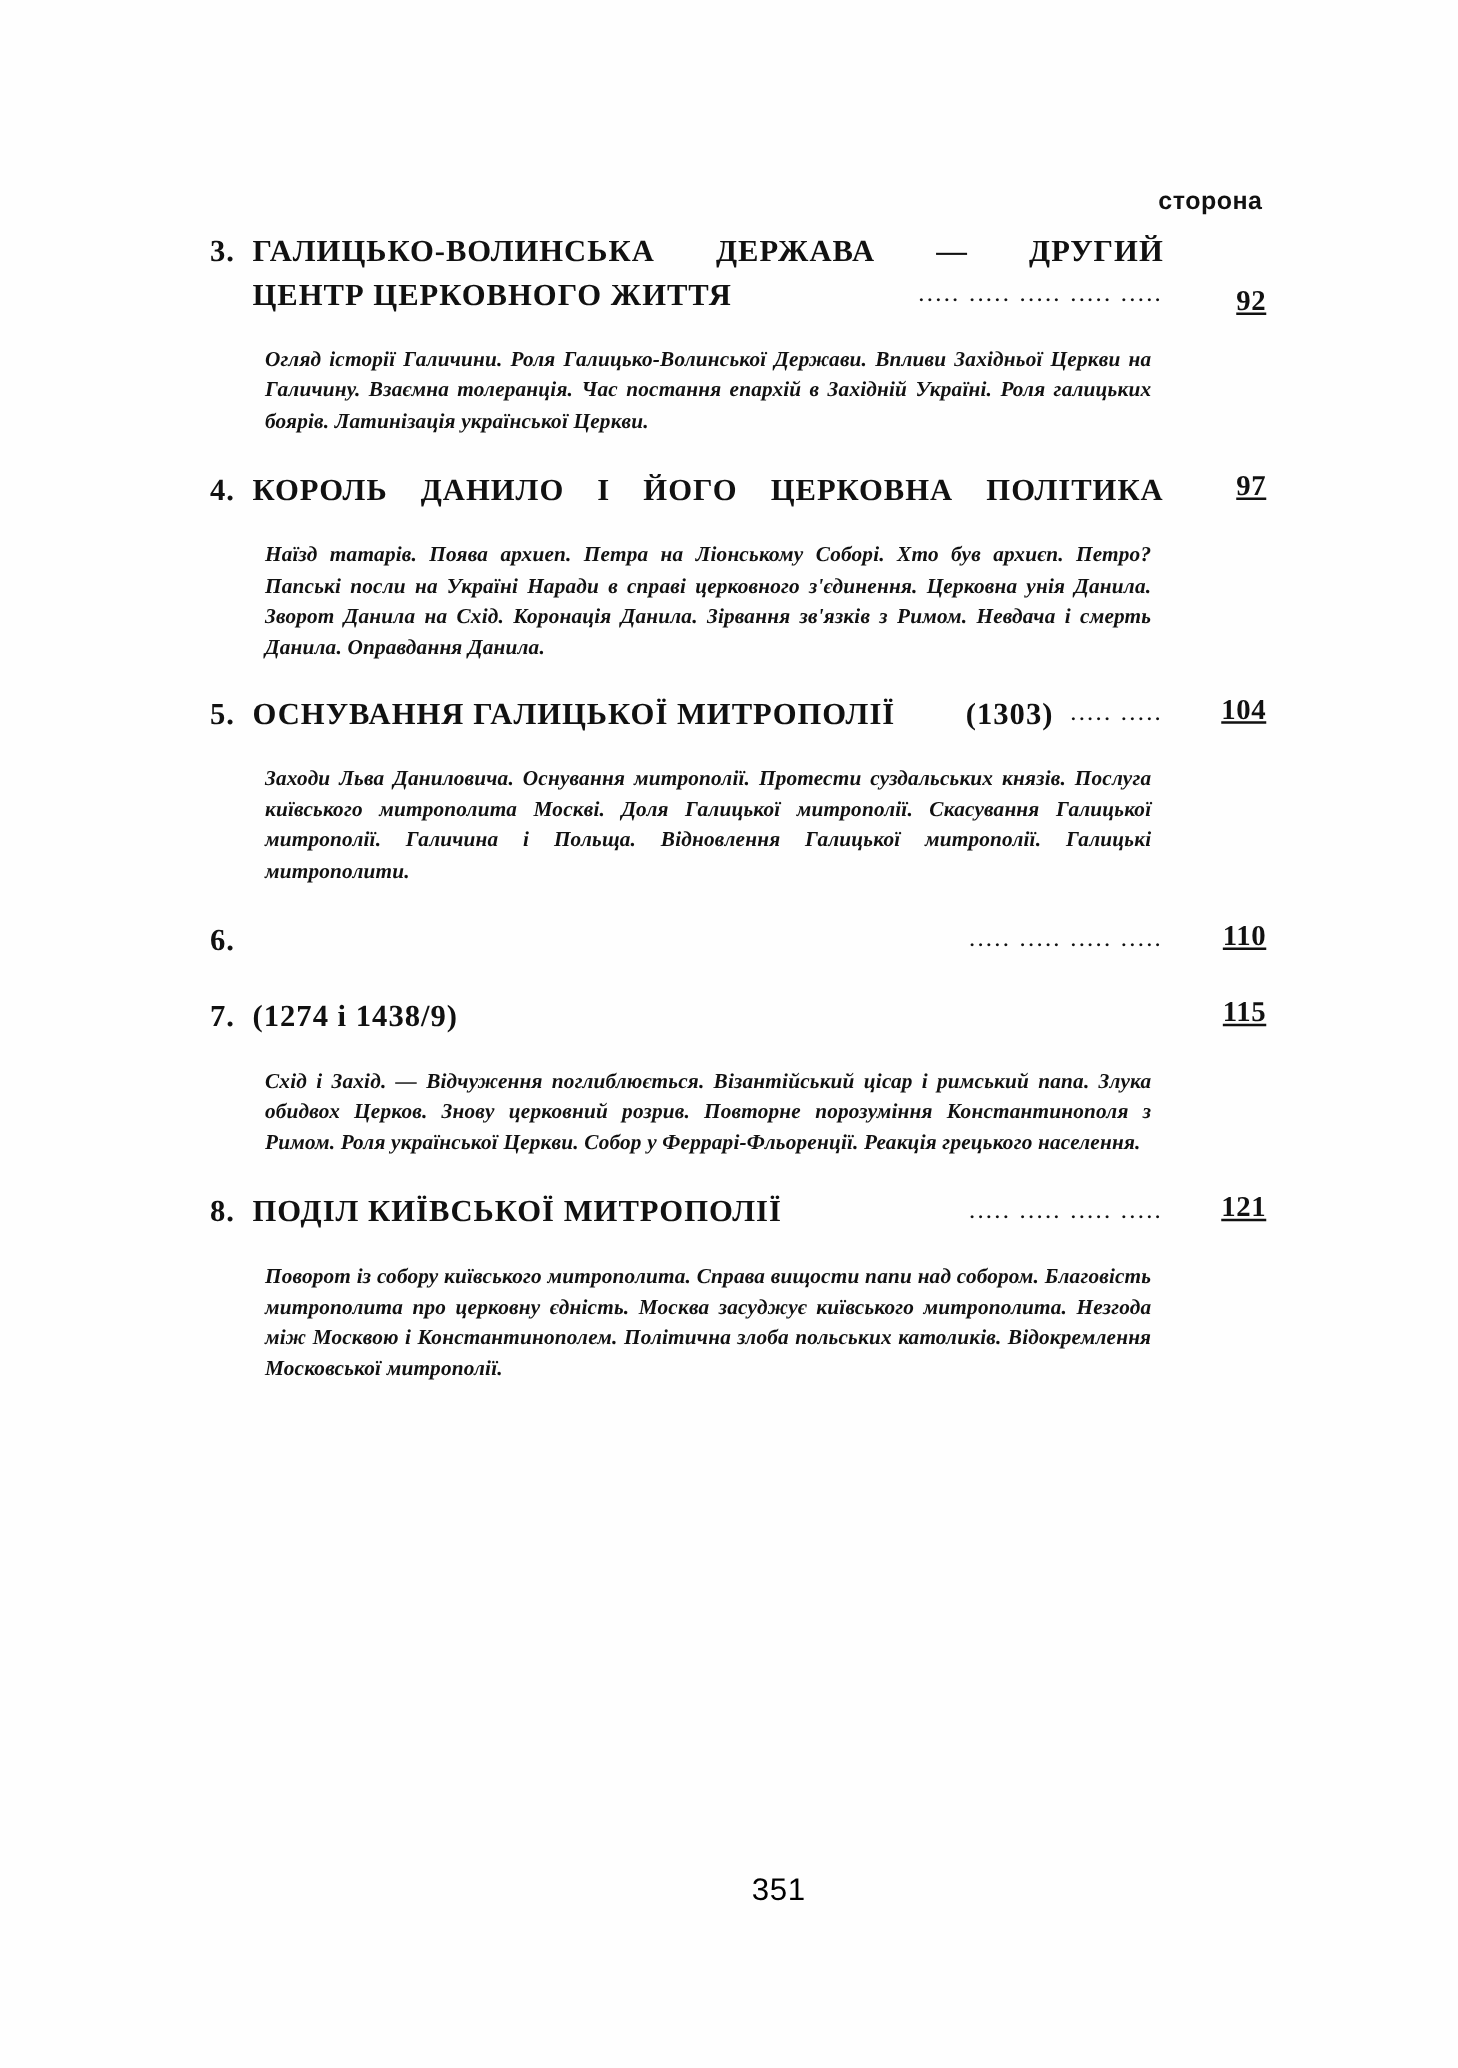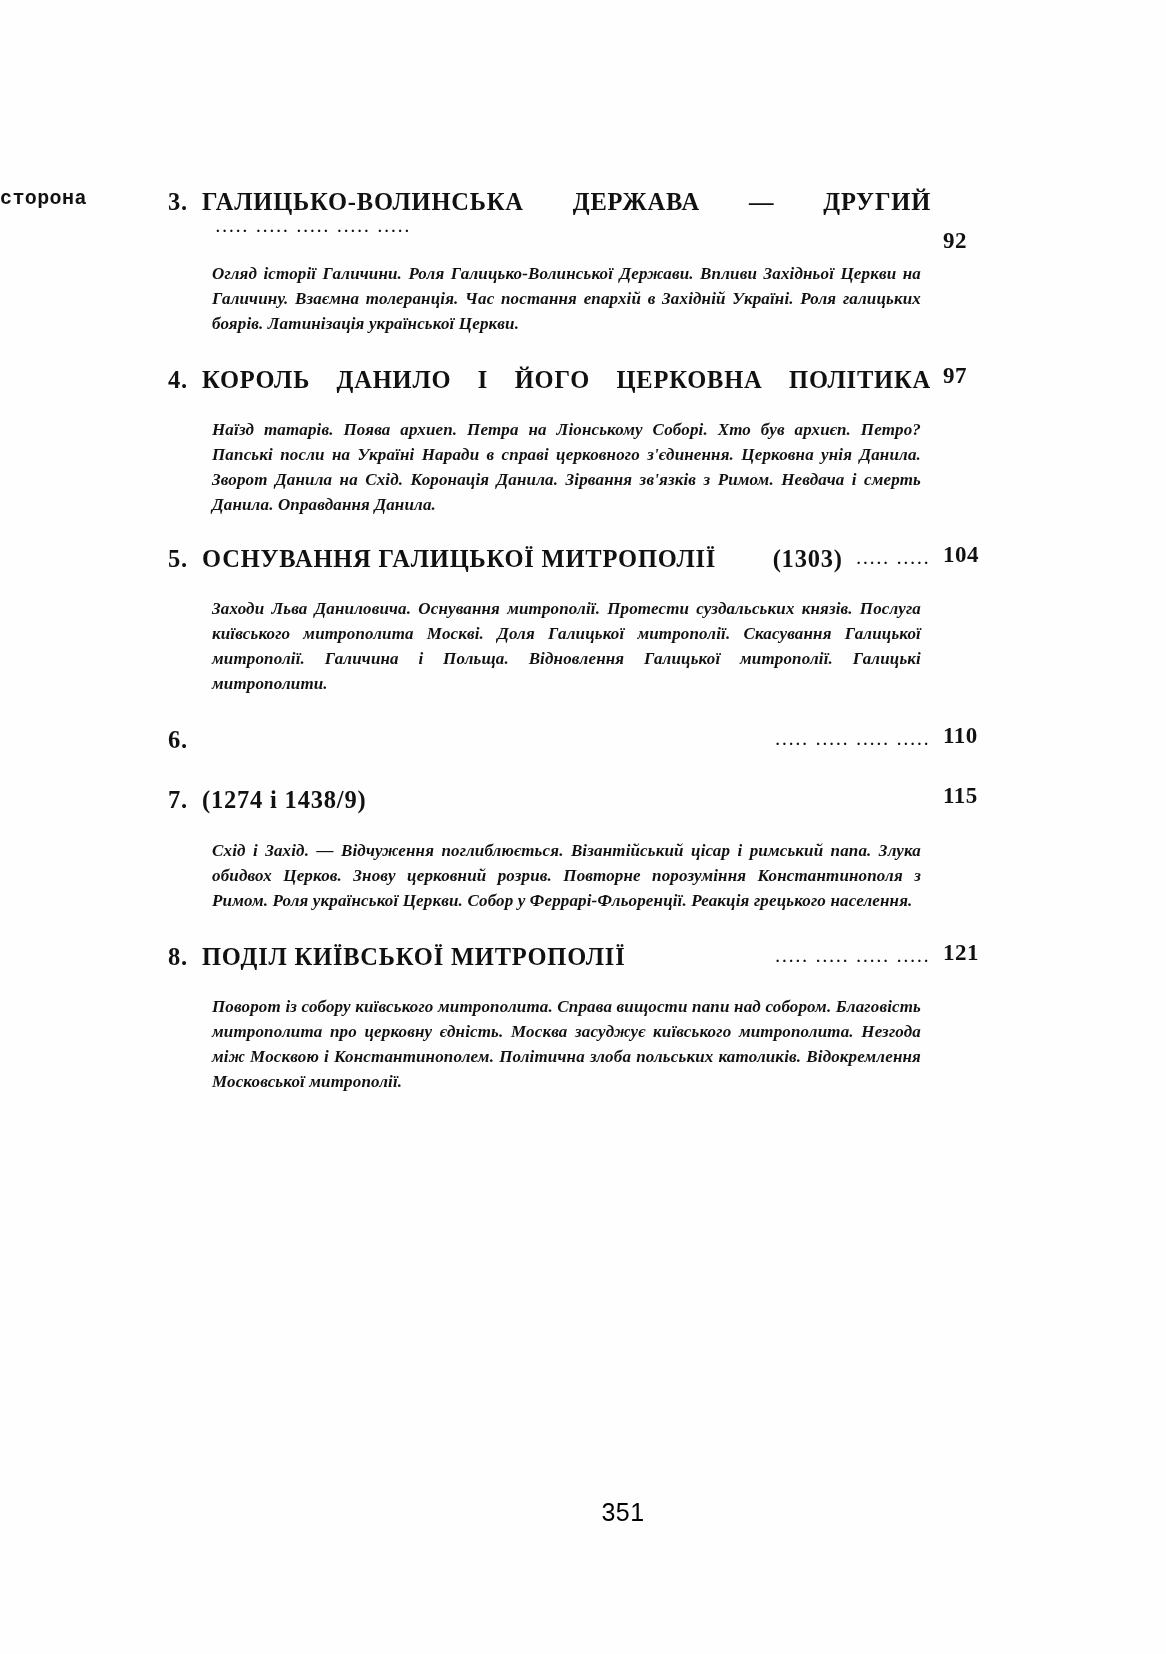--- a/index.html
+++ b/index.html
@@ -24,25 +24,25 @@
     height: 1654px;
     background: #fefefe;
   }
 
   
   .col-header {
     position: absolute;
     top: 150px;
     left: 0;
     width: 1010px;
+    text-align: right;
     font-size: 20px;
     font-weight: 700;
     letter-spacing: 0.4px;
-    font-family: Liberation Mono, monospace;
-    margin-top: 37px;
+    font-family: Liberation Sans, sans-serif;
   }
 
   
   .toc {
     position: absolute;
     top: 185px;
     left: 168px;
     width: 845px;
   }
 
@@ -92,23 +92,25 @@
     letter-spacing: 3px;
     position: relative;
     top: -3px;
     white-space: nowrap;
   }
 
   .pageno {
     position: absolute;
     right: 0;
     width: 70px;
+    text-align: right;
     font-weight: 700;
     font-size: 23px;
     letter-spacing: 0.5px;
+    text-decoration: underline;
   }
 
   
   .desc {
     margin: 21px 0 0 44px;
     padding-right: 92px;
     font-style: italic;
     font-weight: 700;
     font-size: 17px;
     line-height: 1.46;
@@ -148,20 +150,21 @@
   <div class="toc">
 
     <div class="entry e3">
       <div class="head-block">
         <div class="head-line">
           <span class="num">3.</span>
           <span class="title">ГАЛИЦЬКО-ВОЛИНСЬКА ДЕРЖАВА — ДРУГИЙ</span>
         </div>
         <div class="head-line">
           <span class="num"></span>
+          <span class="title nostretch">ЦЕНТР ЦЕРКОВНОГО ЖИТТЯ</span>
           <span class="leader">..... ..... ..... ..... .....</span>
         </div>
         <div class="pageno" style="top:43px;">92</div>
       </div>
       <div class="desc">Огляд історії Галичини. Роля Галицько-Волинської Держави. Впливи Західньої Церкви на Галичину. Взаємна толеранція. Час постання епархій в Західній Україні. Роля галицьких боярів. Латинізація української Церкви.</div>
     </div>
 
     <div class="entry e4">
       <div class="head-block">
         <div class="head-line">

